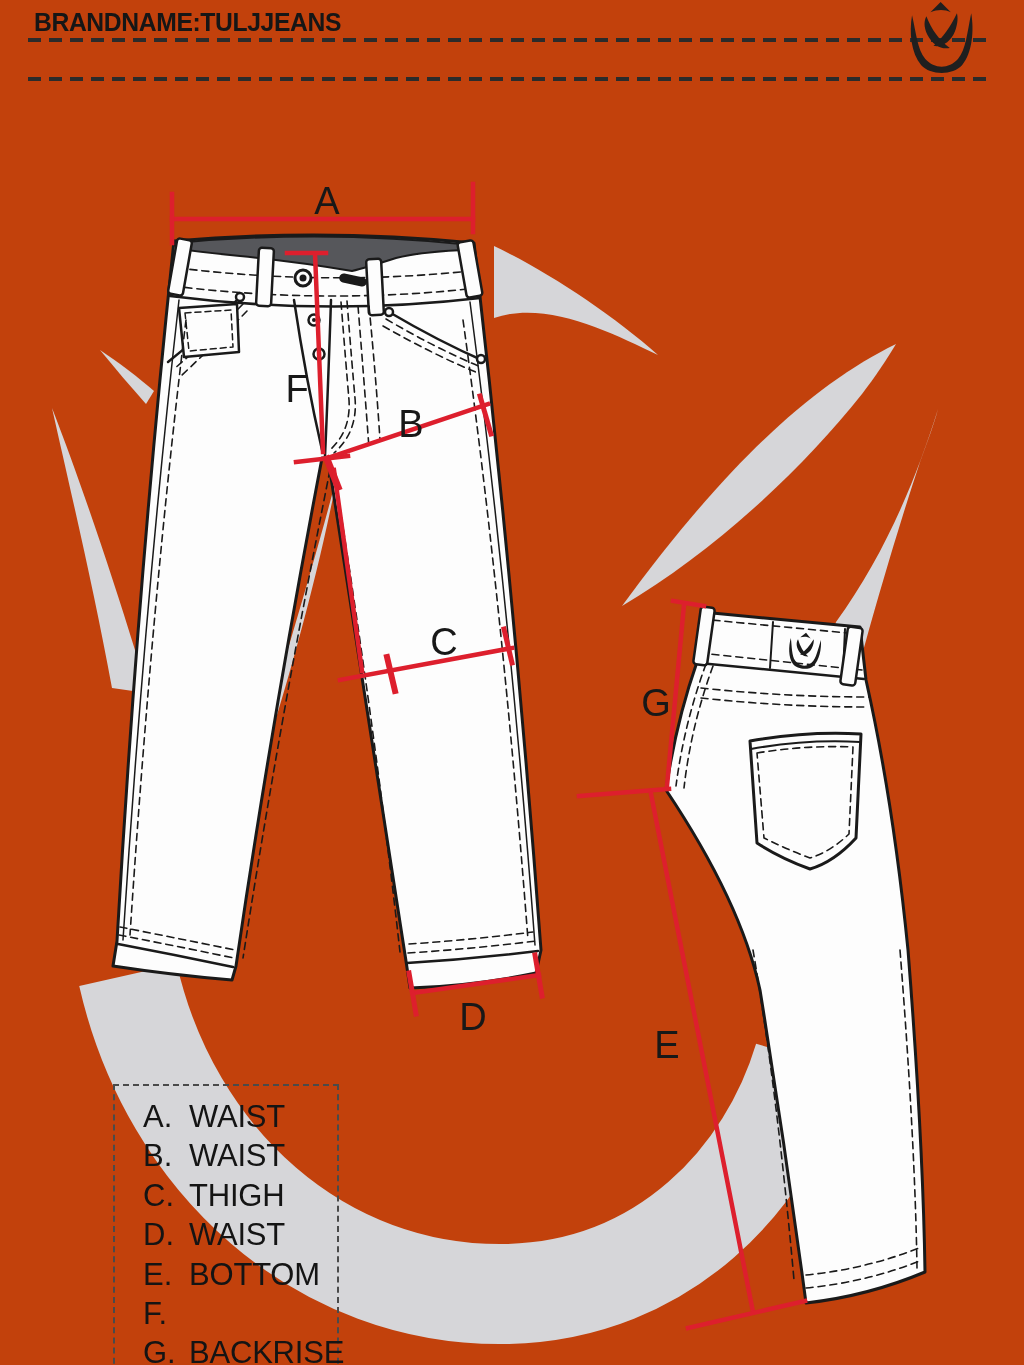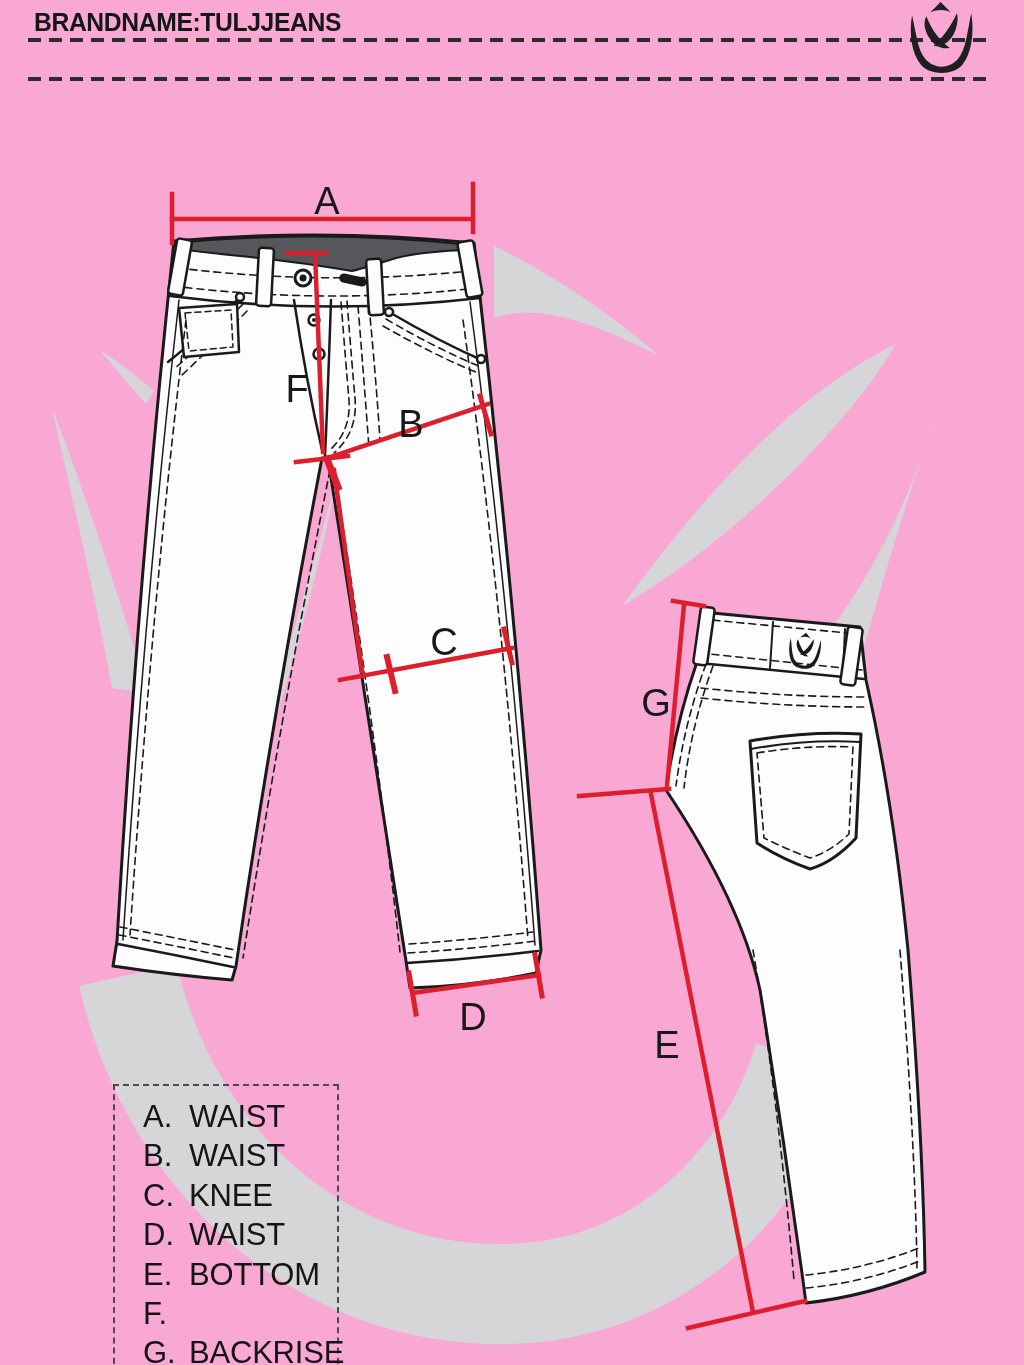--- a/index.html
+++ b/index.html
@@ -1,18 +1,18 @@
 <!DOCTYPE html>
 <html><head>
 <meta charset="utf-8">
 <style>
   html,body{margin:0;padding:0;background:#e9e9e9;}
   .canvas{
     position:relative;width:1024px;height:1365px;margin:0 auto;
-    background:#f9a8d4;overflow:hidden;
+    background:#c2410c;overflow:hidden;
     font-family:"Liberation Sans","DejaVu Sans",sans-serif;
     color:#141414;
   }
   
   .brand{
     position:absolute;left:34px;top:7px;
     font-size:26px;font-weight:bold;letter-spacing:-0.4px;
     transform:scaleX(0.95);transform-origin:left top;
     white-space:nowrap;color:#161616;
   }
@@ -175,21 +175,21 @@
     <div class="legend-row">
       <span class="legend-letter">A.</span>
       <span class="legend-name">WAIST</span>
     </div>
     <div class="legend-row">
       <span class="legend-letter">B.</span>
       <span class="legend-name">WAIST</span>
     </div>
     <div class="legend-row">
       <span class="legend-letter">C.</span>
-      <span class="legend-name">KNEE</span>
+      <span class="legend-name">THIGH</span>
     </div>
     <div class="legend-row">
       <span class="legend-letter">D.</span>
       <span class="legend-name">WAIST</span>
     </div>
     <div class="legend-row">
       <span class="legend-letter">E.</span>
       <span class="legend-name">BOTTOM</span>
     </div>
     <div class="legend-row">

